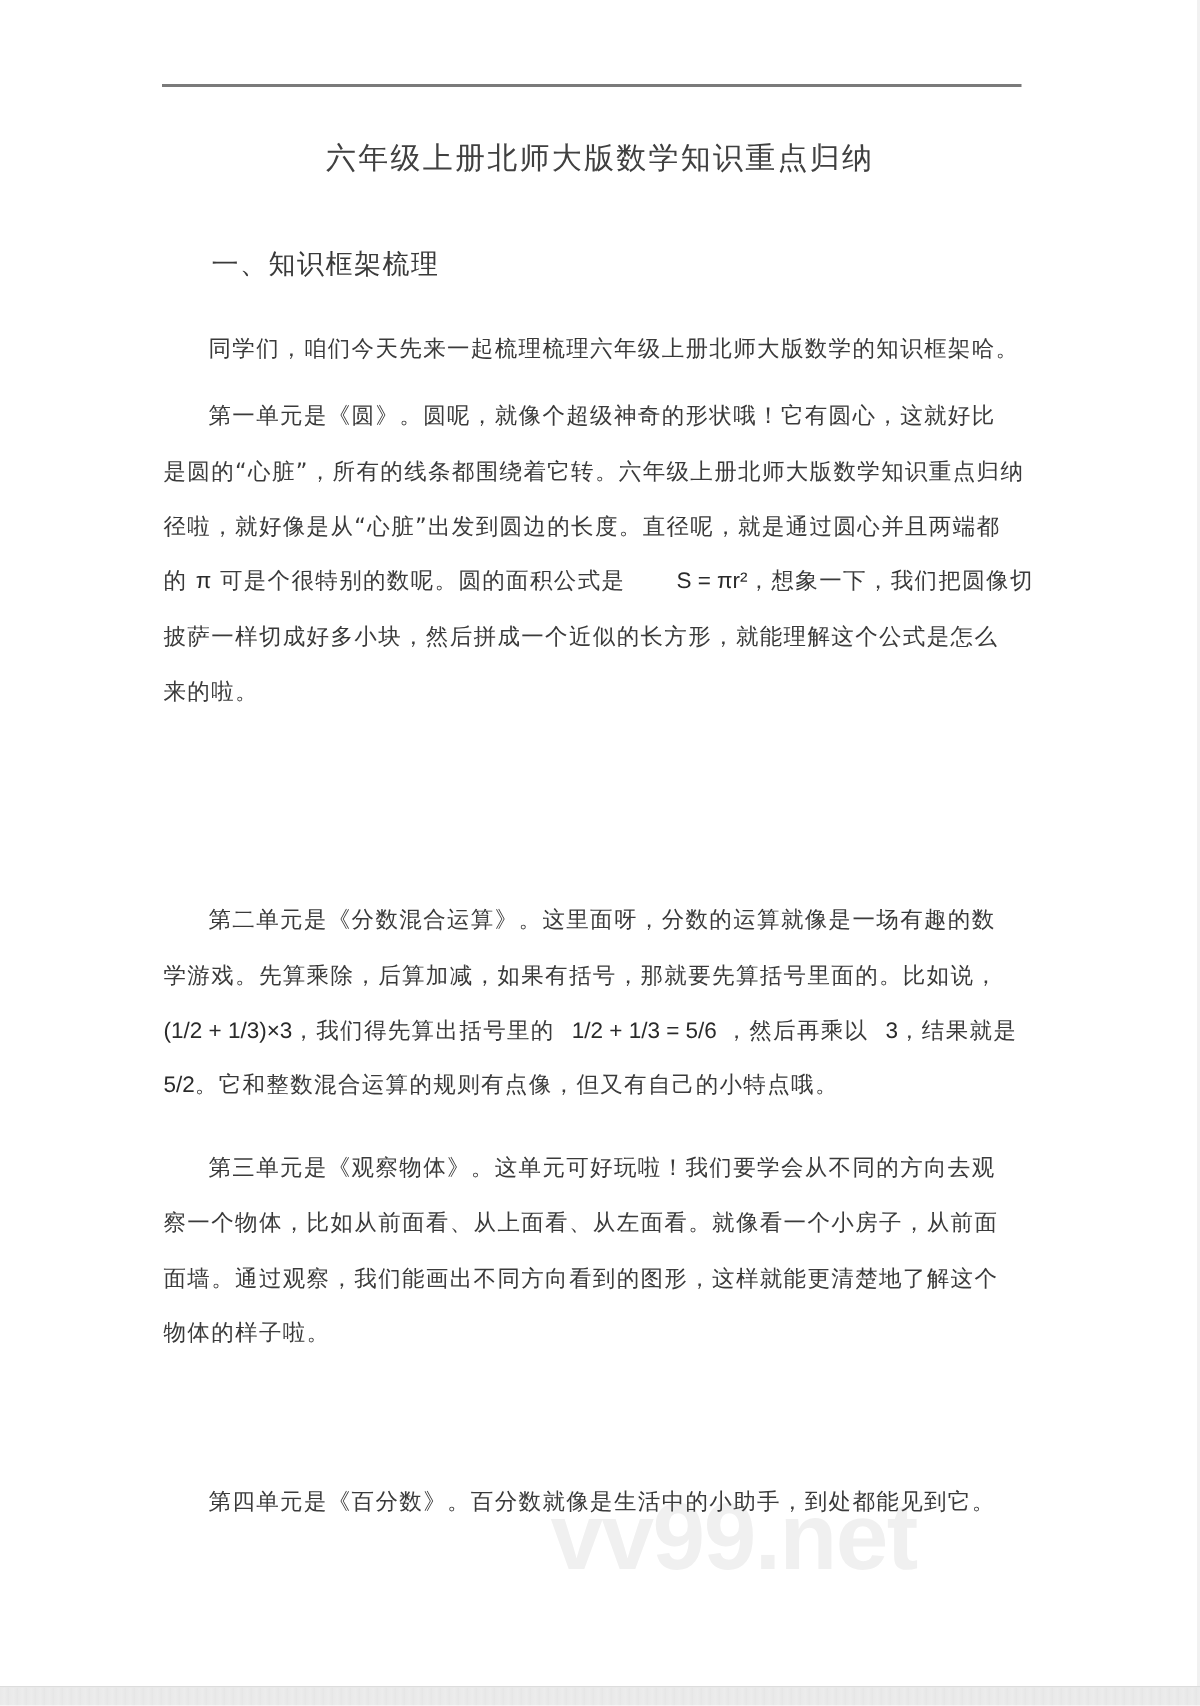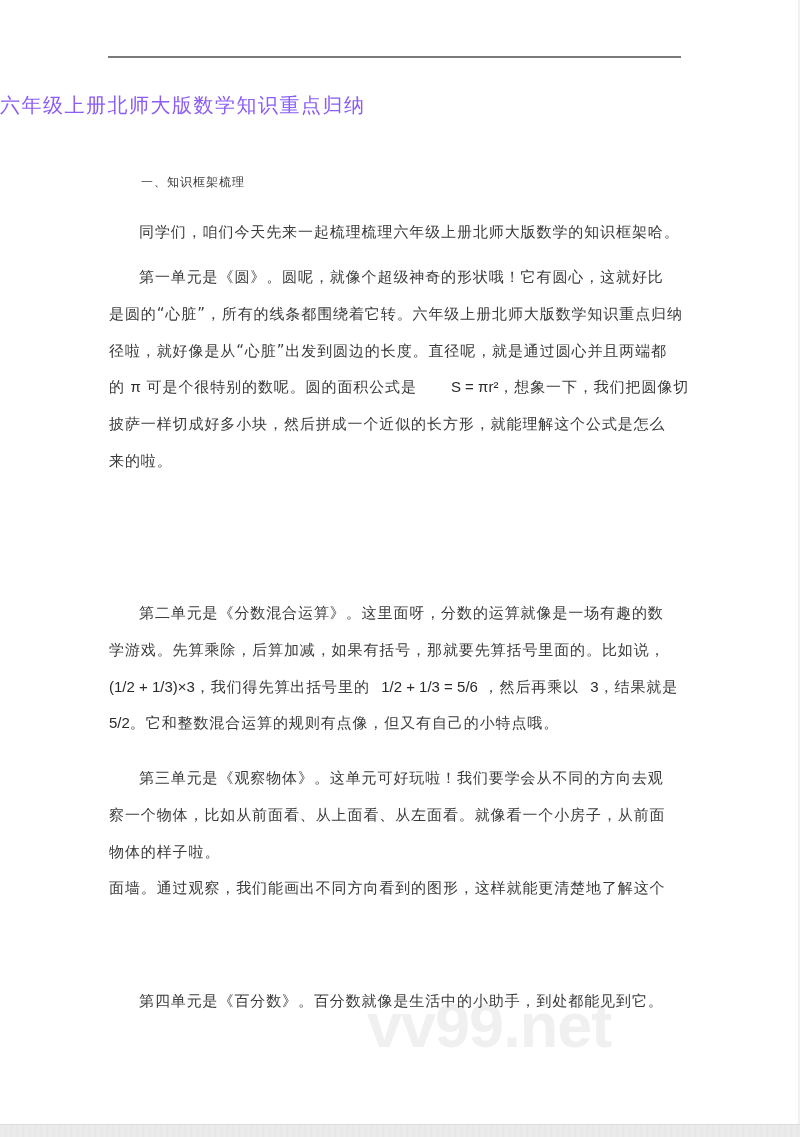--- a/index.html
+++ b/index.html
@@ -37,31 +37,32 @@
       top: 56px;
       width: 573px;
       height: 2px;
       background: #7a7a7a;
     }
     .doc-title {
       position: absolute;
       left: 0;
       top: 92px;
       width: 800px;
+      text-align: center;
       font-size: 20px;
       letter-spacing: 1.5px;
-      color: #8b5cf6;
+      color: #404040;
       font-weight: normal;
       margin: 0;
     }
     .section-heading {
       position: absolute;
       left: 141px;
-      top: 174px;
-      font-size: 12px;
+      top: 164px;
+      font-size: 18px;
       letter-spacing: 1px;
       color: #3a3a3a;
       margin: 0;
       font-weight: normal;
     }
     .para {
       position: absolute;
       left: 109px;
       width: 575px;
       font-size: 15px;
@@ -145,22 +146,22 @@
   <p class="para" id="p-unit2">
     <span class="line indent">第二单元是《分数混合运算》。这里面呀，分数的运算就像是一场有趣的数</span>
     <span class="line">学游戏。先算乘除，后算加减，如果有括号，那就要先算括号里面的。比如说，</span>
     <span class="line"><span class="formula">(1/2 + 1/3)×3</span><span>，我们得先算出括号里的</span>&nbsp;&nbsp;<span class="formula">1/2 + 1/3 = 5/6</span>&nbsp;<span>，然后再乘以</span>&nbsp;&nbsp;<span class="formula">3</span><span>，结果就是</span></span>
     <span class="line"><span class="formula">5/2</span><span>。它和整数混合运算的规则有点像，但又有自己的小特点哦。</span></span>
   </p>
 
   <p class="para" id="p-unit3">
     <span class="line indent">第三单元是《观察物体》。这单元可好玩啦！我们要学会从不同的方向去观</span>
     <span class="line">察一个物体，比如从前面看、从上面看、从左面看。就像看一个小房子，从前面</span>
+    <span class="line">面墙。通过观察，我们能画出不同方向看到的图形，这样就能更清楚地了解这个</span>
     <span class="line">物体的样子啦。</span>
-    <span class="line">面墙。通过观察，我们能画出不同方向看到的图形，这样就能更清楚地了解这个</span>
   </p>
 
   <p class="para" id="p-unit4">
     <span class="line indent">第四单元是《百分数》。百分数就像是生活中的小助手，到处都能见到它。</span>
   </p>
 </div>
 
 <div class="bottom-bar"></div>
 
 </body></html>

